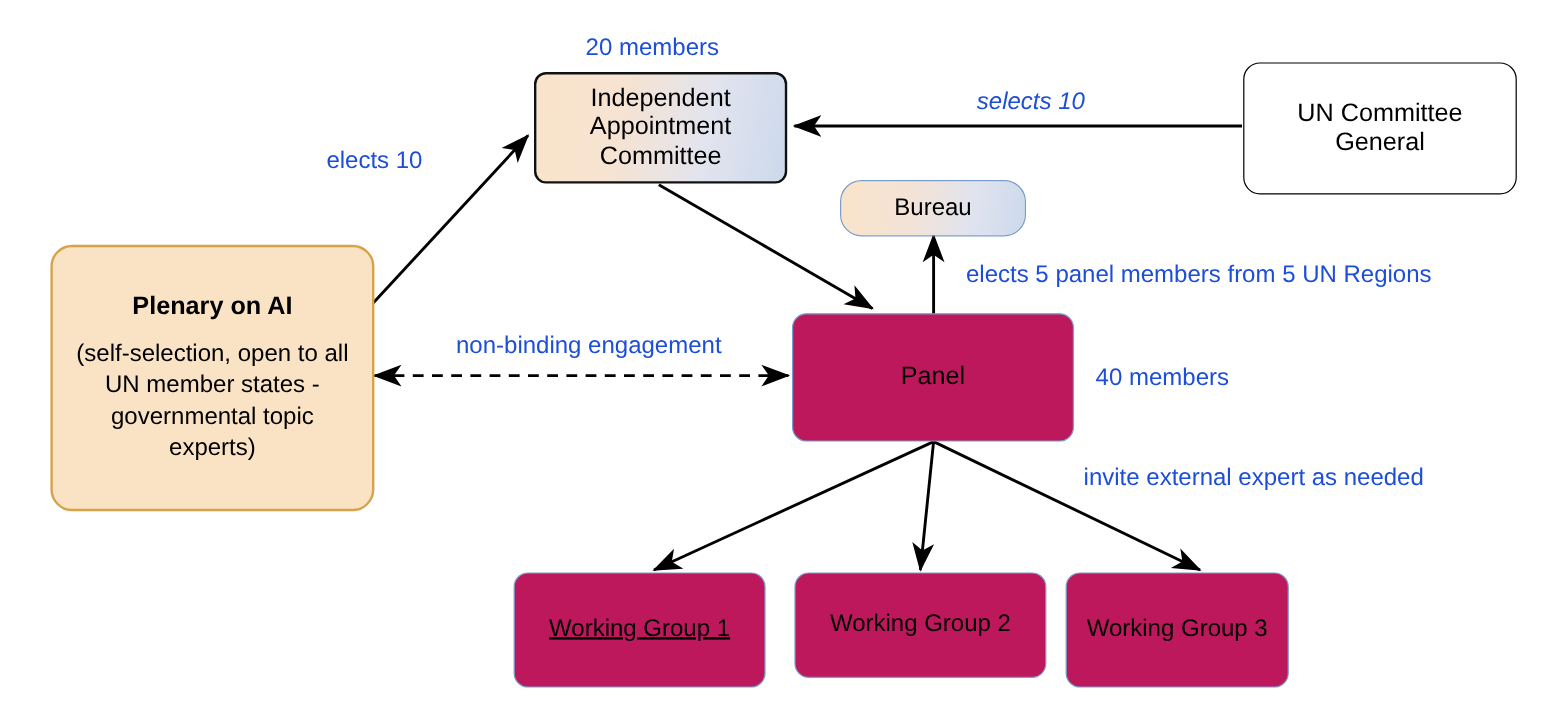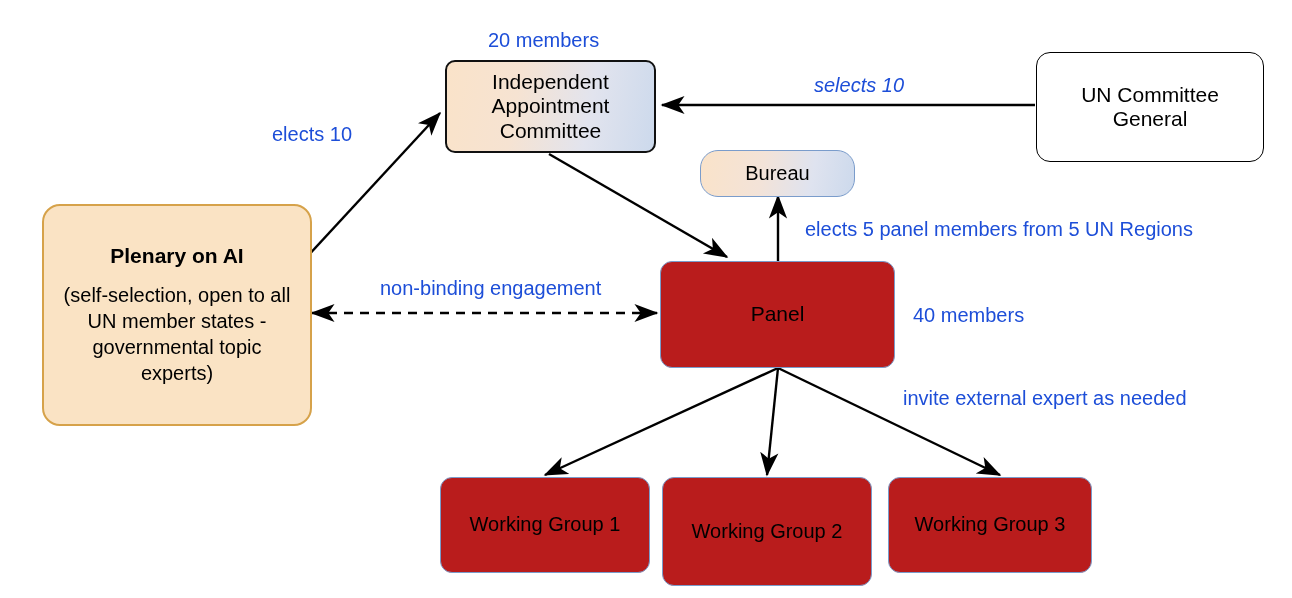--- a/index.html
+++ b/index.html
@@ -30,21 +30,21 @@
     box-sizing: border-box;
     display: flex;
     flex-direction: column;
     align-items: center;
     justify-content: center;
     text-align: center;
     color: #000000;
     line-height: 1.16;
   }
   .node-blue {
-    background: #b91c1c;
+    background: #be185d;
     border: 1.6px solid #7a9ccb;
     border-radius: 12px;
   }
   .node-orange {
     background: #fae3c4;
     border: 2px solid #d6a24a;
     border-radius: 18px;
   }
   .node-white {
     background: #ffffff;
@@ -127,29 +127,29 @@
     <span class="gap"></span>
     <span class="node-line t20" style="line-height:1.3;">(self-selection, open to all UN member states - governmental topic experts)</span>
   </div>
 
   <div class="node node-blue t21" style="left:660px; top:261px; width:235px; height:107px;">
     <span class="node-line">Panel</span>
   </div>
 
   <div class="label-free t20" style="left:913px; top:303px;">40 members</div>
 
-  <div class="node node-blue t20" style="left:440px; top:477px; width:210px; height:96px;">
+  <div class="node node-blue t20" style="left:428px; top:477px; width:210px; height:96px;text-decoration:underline;">
     <span class="node-line">Working Group 1</span>
   </div>
 
-  <div class="node node-blue t20" style="left:662px; top:477px; width:210px; height:109px;">
+  <div class="node node-blue t20" style="left:662px; top:477px; width:210px; height:88px;">
     <span class="node-line">Working Group 2</span>
   </div>
 
-  <div class="node node-blue t20" style="left:888px; top:477px; width:204px; height:96px;">
+  <div class="node node-blue t20" style="left:888px; top:477px; width:186px; height:96px;">
     <span class="node-line">Working Group 3</span>
   </div>
 
   <div class="label-free t20" style="left:272px; top:122px;">elects 10</div>
 
   <div class="label-free t20" style="left:814px; top:73px;font-style:italic;">selects 10</div>
 
   <div class="label-free t20" style="left:332px; top:276px;margin-left:48px;">non-binding engagement</div>
 
   <div class="label-free t20" style="left:805px; top:217px;">elects 5 panel members from 5 UN Regions</div>

